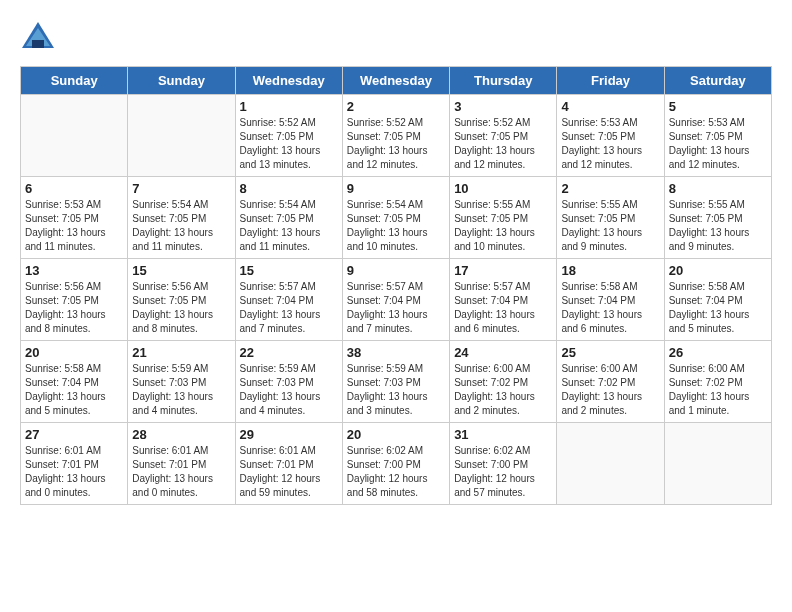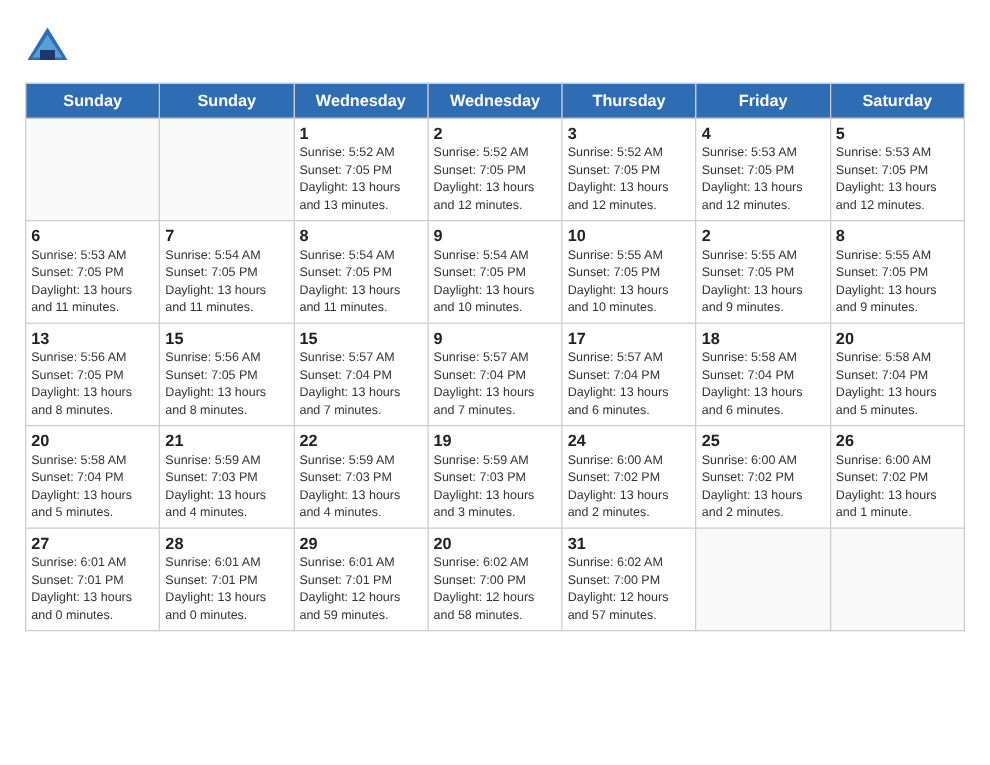--- a/index.html
+++ b/index.html
@@ -273,21 +273,21 @@
 and 4 minutes.</div>
         </td>
         <td>
           <div class="day-number">22</div>
           <div class="day-info" style="white-space: pre-line;">Sunrise: 5:59 AM
 Sunset: 7:03 PM
 Daylight: 13 hours
 and 4 minutes.</div>
         </td>
         <td>
-          <div class="day-number">19</div>
+          <div class="day-number">38</div>
           <div class="day-info" style="white-space: pre-line;">Sunrise: 5:59 AM
 Sunset: 7:03 PM
 Daylight: 13 hours
 and 3 minutes.</div>
         </td>
         <td>
           <div class="day-number">24</div>
           <div class="day-info" style="white-space: pre-line;">Sunrise: 6:00 AM
 Sunset: 7:02 PM
 Daylight: 13 hours

